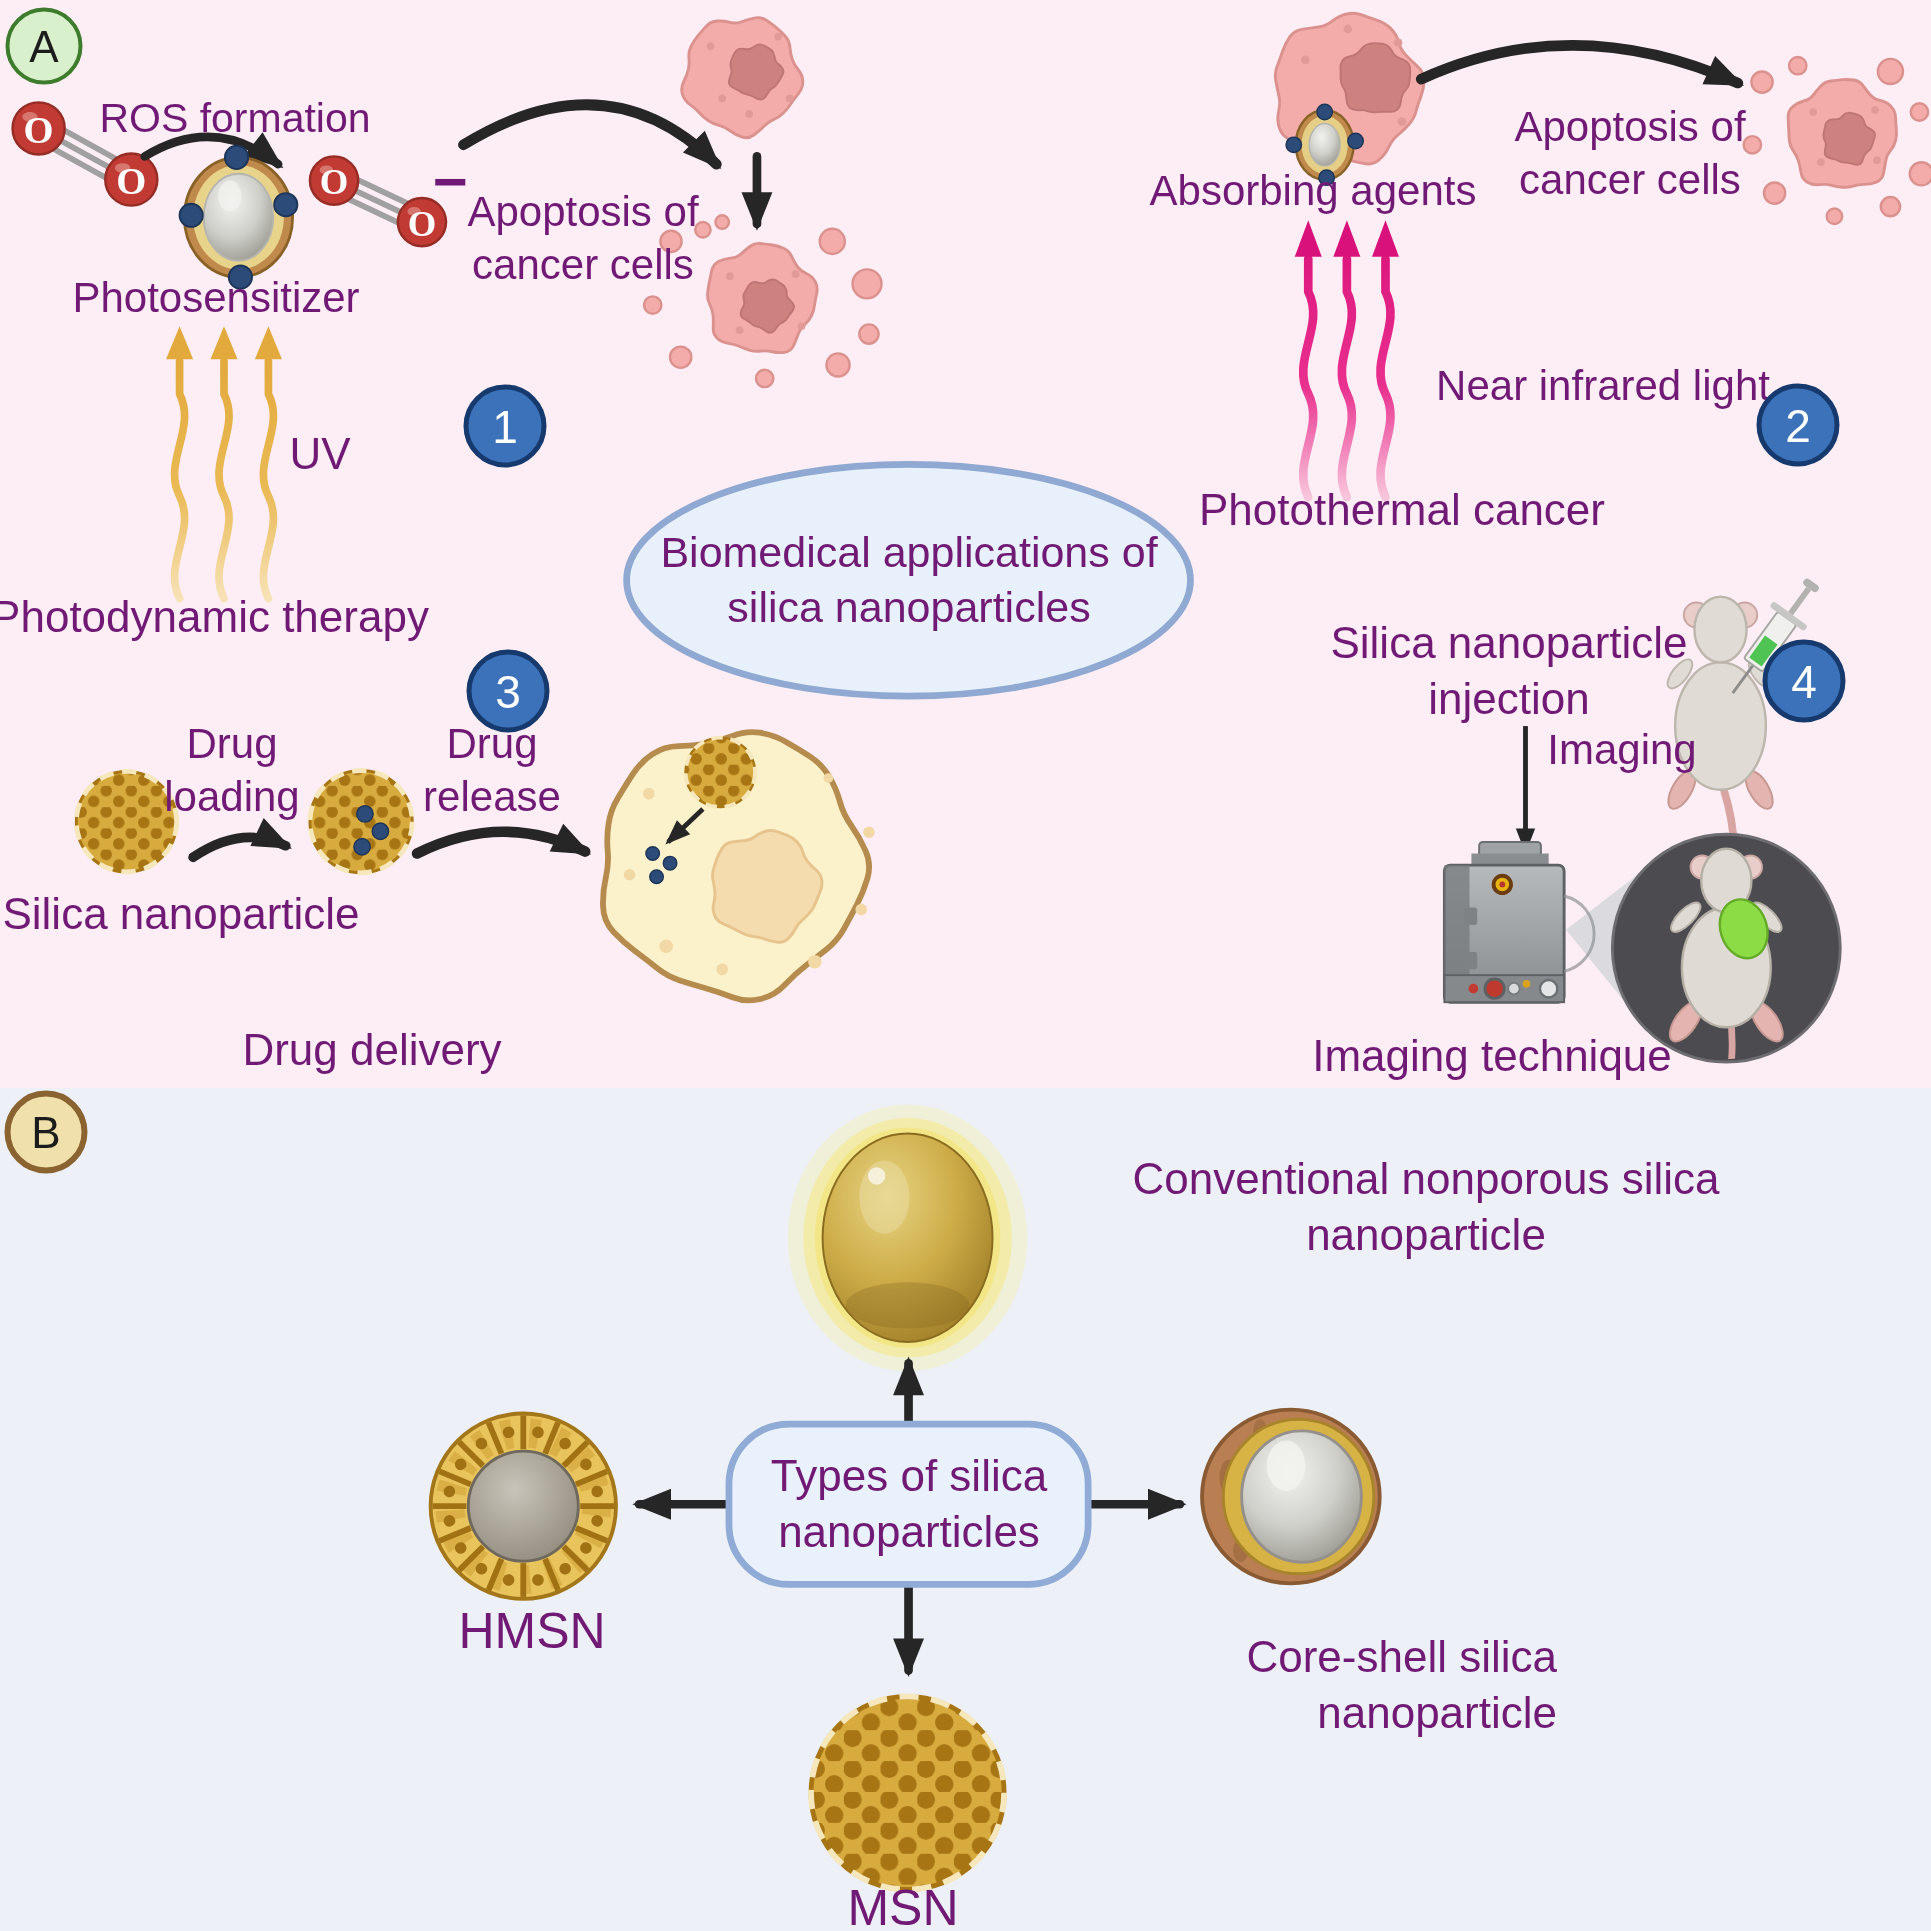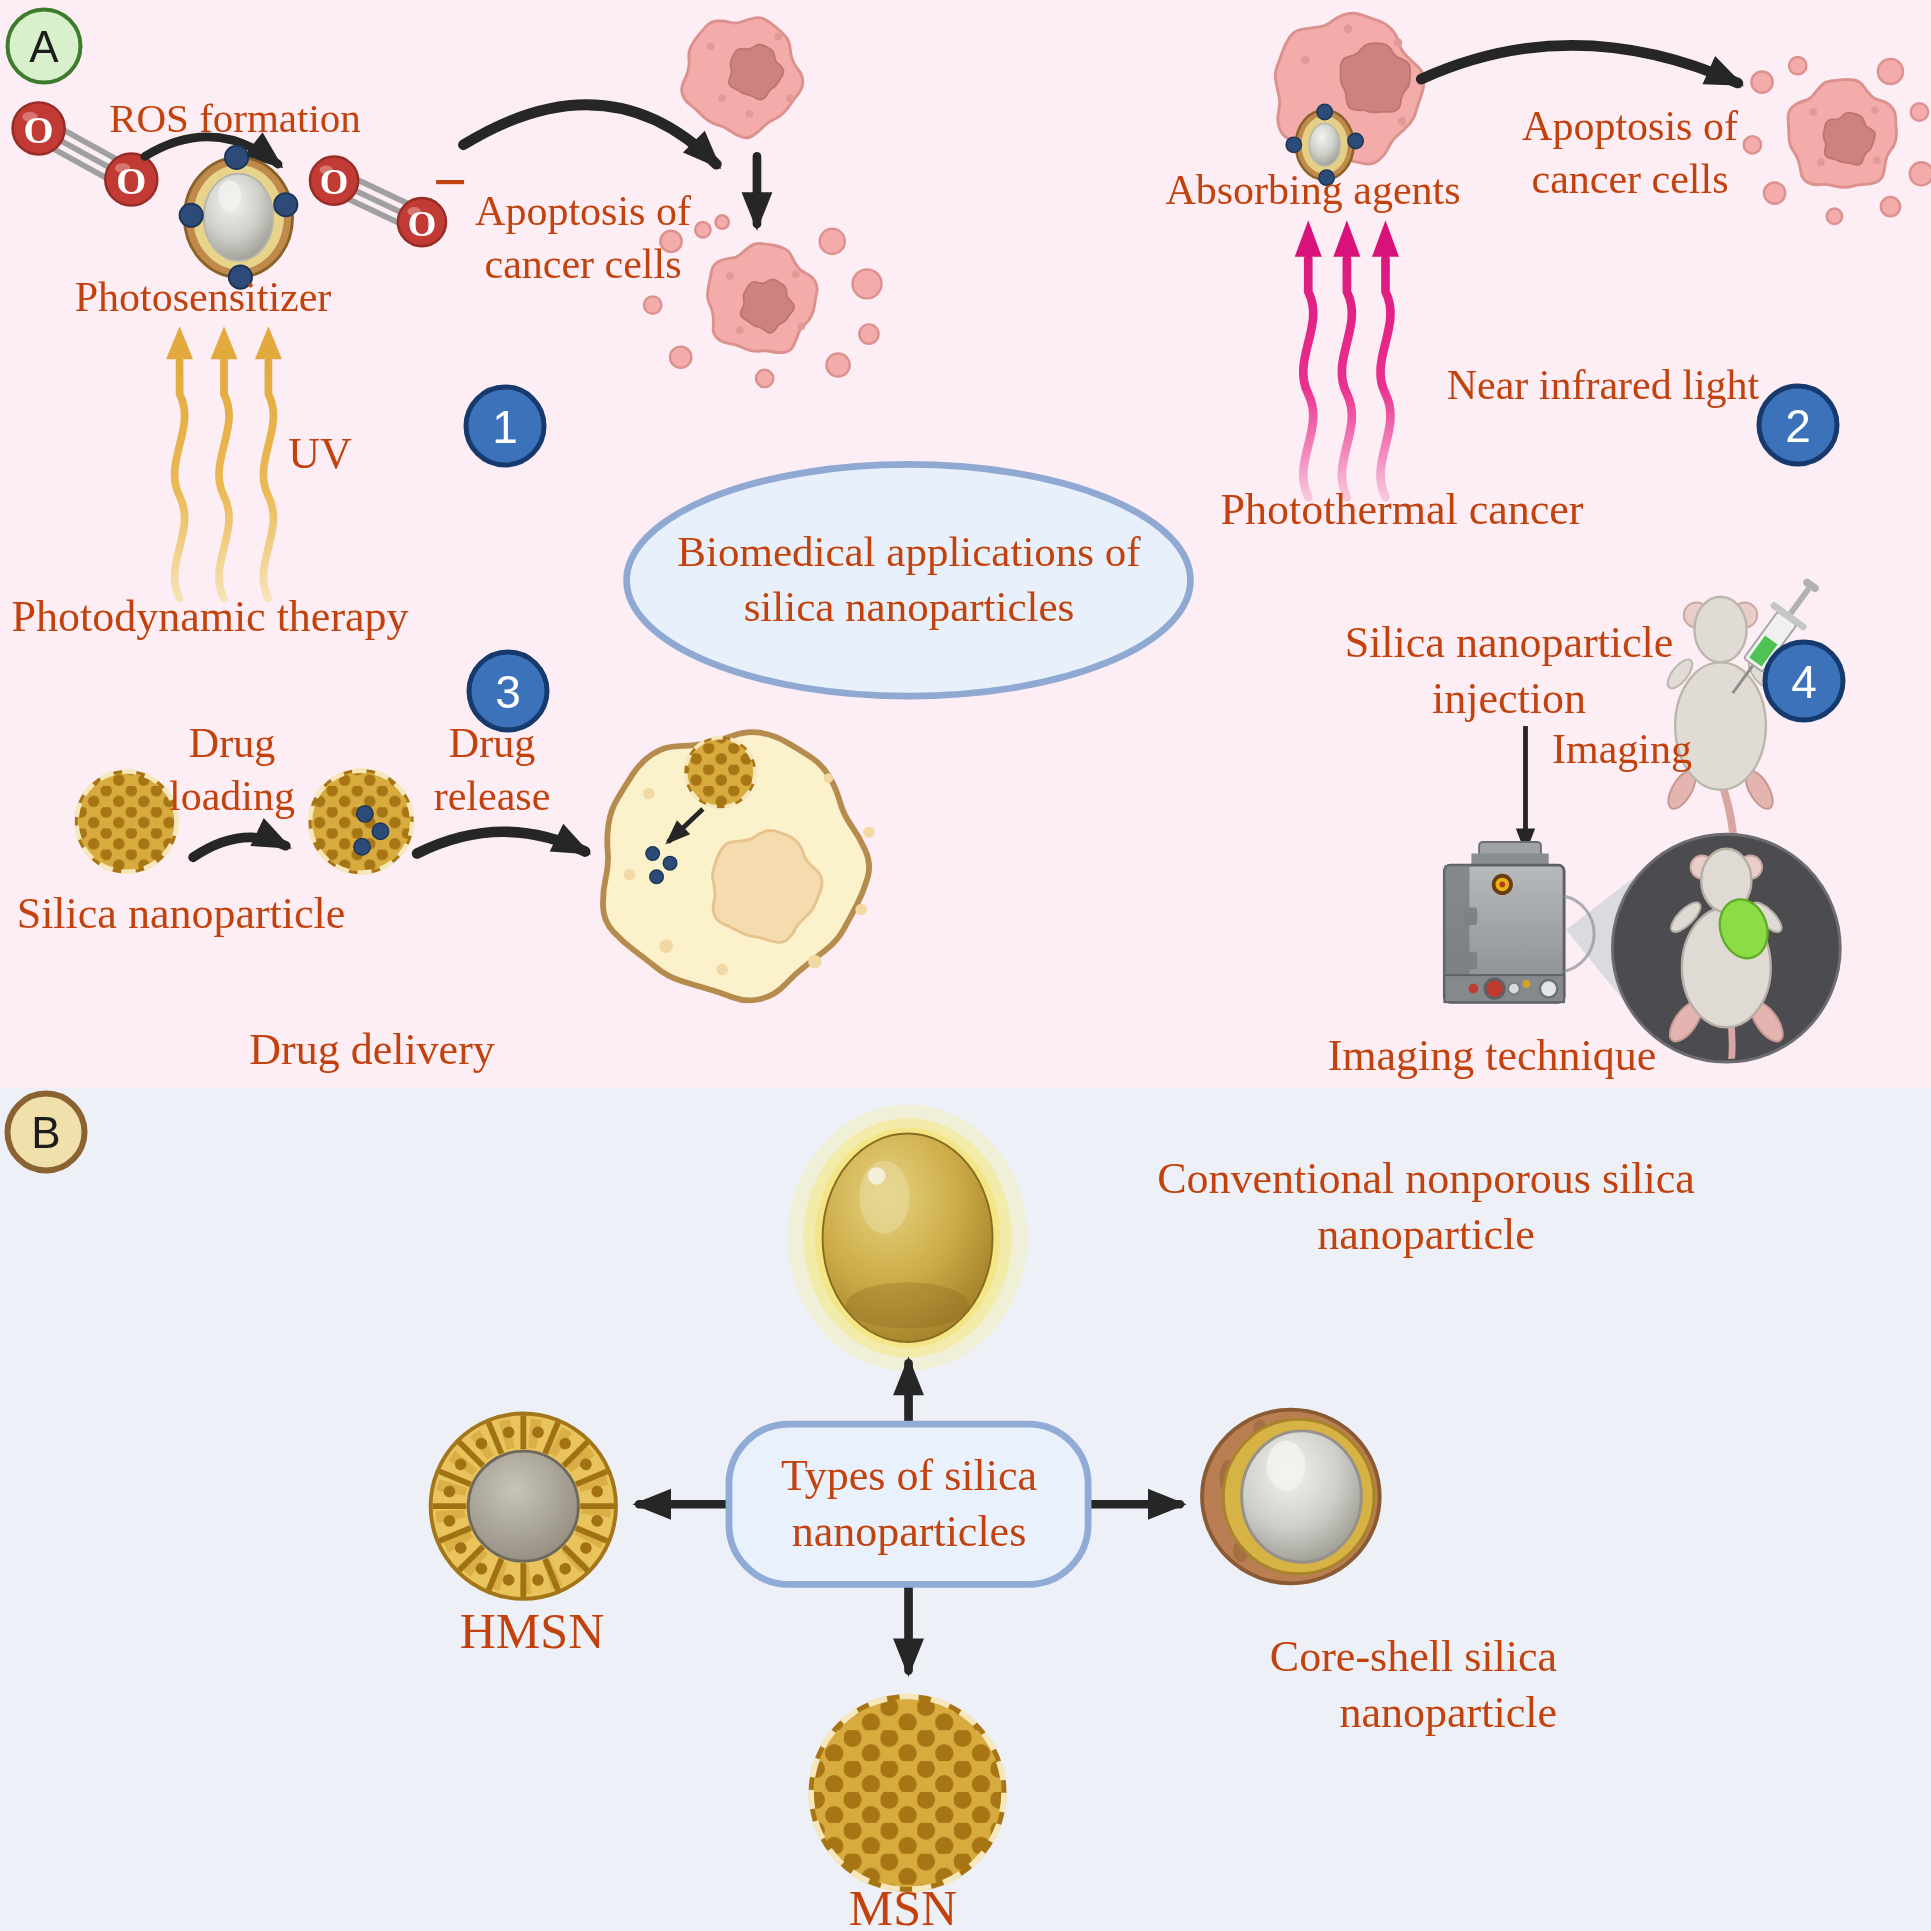--- a/index.html
+++ b/index.html
@@ -1,21 +1,21 @@
 <!DOCTYPE html>
 <html><head>
 <meta charset="utf-8">
 <style>
   html,body{margin:0;padding:0;background:#ffffff}
   .stage{position:relative;width:1931px;height:1931px;overflow:hidden;font-family:"Liberation Serif",serif}
   .panel{position:absolute;left:0;width:1931px}
   .panel-a{top:0;height:1088px;background:#fdeef5}
   .panel-b{top:1088px;height:843px;background:#edf0f7}
   svg.art{position:absolute;left:0;top:0}
-  .lbl{position:absolute;transform:translate(-50%,-50%);text-align:center;color:#c2410c;line-height:1.27;font-family:Liberation Serif, serif}
+  .lbl{position:absolute;transform:translate(-50%,-50%);text-align:center;color:#701a75;line-height:1.27;font-family:Liberation Sans, sans-serif}
   .s42{font-size:41px}.s44{font-size:42px}.s45{font-size:43px}.s46{font-size:44px}.s52{font-size:50px}
   .nw{white-space:nowrap}
   .la{transform:translate(0,-50%);text-align:right}
   .badge{position:absolute;width:83px;height:83px;border-radius:50%;background:#3b72ba;border:5.8px solid #173a6e;
          box-sizing:border-box;display:flex;align-items:center;justify-content:center;color:#fff;
          font:46px "Liberation Sans",sans-serif;transform:translate(-50%,-50%)}
   .corner{position:absolute;border-radius:50%;box-sizing:border-box;display:flex;align-items:center;justify-content:center;
          font:44px "Liberation Sans",sans-serif;color:#1c1c1c;transform:translate(-50%,-50%)}
   #badgeA{width:77px;height:77px;background:#d9f0cc;border:4.8px solid #3e7c2d}
   #badgeB{width:83px;height:83px;background:#efe0ac;border:6.8px solid #8a6330}
@@ -410,21 +410,21 @@
       <circle cx="940" cy="1857" r="100" fill="#d8ab3e" stroke="#a87514" stroke-width="5"></circle>
       <circle cx="940" cy="1857" r="100" fill="url(#dotsL)"></circle>
       <circle cx="940" cy="1857" r="100" fill="none" stroke="#f6e8bc" stroke-width="6" stroke-dasharray="20 13"></circle>
     </g>
   </svg>
 
   <div class="corner" id="badgeA" style="left:44px;top:46px">A</div>
   <div class="lbl s42 nw" style="left:235px;top:118px">ROS formation</div>
   <div class="lbl minus" style="left:450px;top:182px">−</div>
   <div class="lbl s44" style="left:583px;top:238px;width:261px">Apoptosis of cancer cells</div>
-  <div class="lbl s44 nw" style="left:203px;top:298px">Photosensitizer</div>
+  <div class="lbl s44 nw" style="left:216px;top:298px">Photosensitizer</div>
   <div class="lbl s46 nw" style="left:320px;top:454px">UV</div>
   <div class="lbl s46 nw" style="left:210px;top:617px">Photodynamic therapy</div>
   <div class="badge" style="left:505px;top:426px">1</div>
 
   <div class="lbl s44 nw" style="left:1313px;top:191px">Absorbing agents</div>
   <div class="lbl s44" style="left:1630px;top:153px;width:261px">Apoptosis of cancer cells</div>
   <div class="lbl s44 nw" style="left:1603px;top:386px">Near infrared light</div>
   <div class="lbl s46 nw" style="left:1402px;top:510px">Photothermal cancer</div>
   <div class="badge" style="left:1798px;top:425px">2</div>
 

